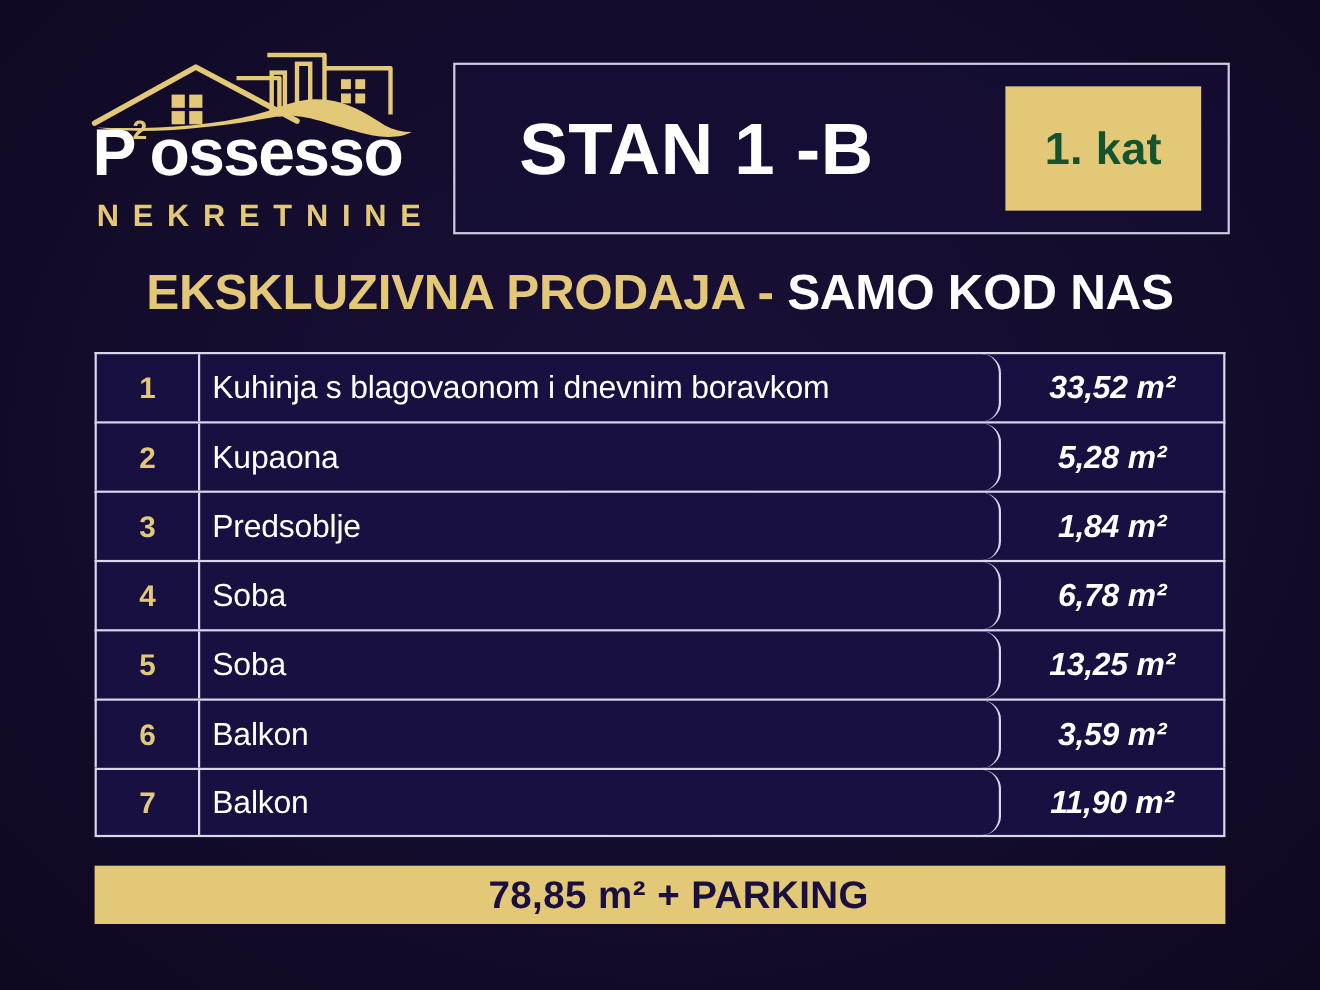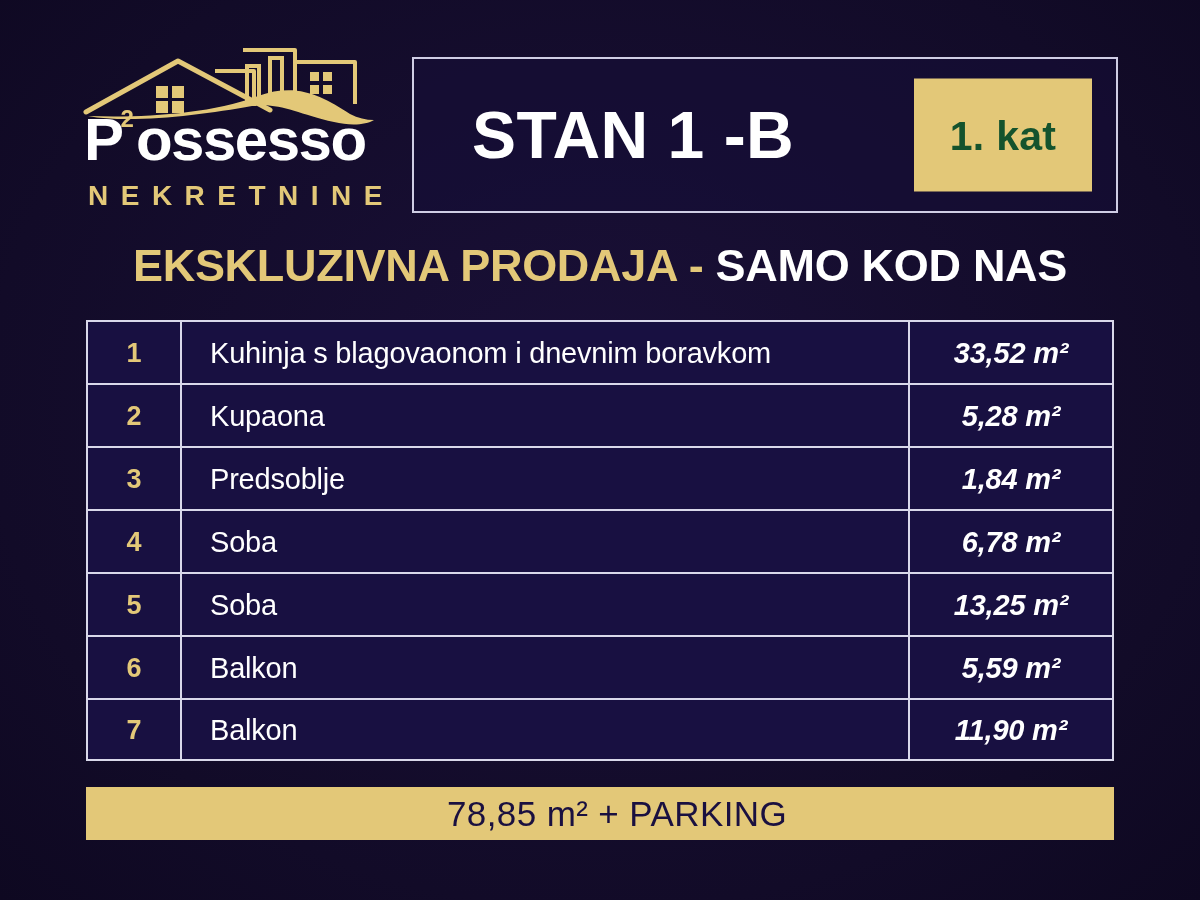--- a/index.html
+++ b/index.html
@@ -169,29 +169,30 @@
     font-size: 27px;
     font-weight: 700;
     color: #e3c878;
     line-height: 30px;
   }
 
   .cell-name {
     flex: 1 1 auto;
     display: flex;
     align-items: center;
-    padding-left: 28px;
+    padding-left: 11px;
     border-right: 2px solid #d9d8ea;
     font-size: 29px;
     font-weight: 500;
     color: #ffffff;
     letter-spacing: -0.2px;
     line-height: 34px;
     white-space: nowrap;
     overflow: hidden;
+    border-radius: 17px;
   }
 
   .cell-area {
     width: 202px;
     flex: 0 0 202px;
     display: flex;
     align-items: center;
     justify-content: center;
     font-size: 29px;
     font-weight: 700;
@@ -210,21 +211,21 @@
     width: 1028px;
     height: 53px;
     background: #e3c878;
     display: flex;
     align-items: center;
     justify-content: center;
   }
 
   .total-bar span {
     font-size: 35px;
-    font-weight: 400;
+    font-weight: 700;
     color: #1a1040;
     letter-spacing: 0.4px;
     line-height: 38px;
     white-space: nowrap;
     margin-left: 34px;
   }
 </style>
 </head>
 <body>
 
@@ -304,21 +305,21 @@
 
     <div class="row">
       <div class="cell-num">5</div>
       <div class="cell-name">Soba</div>
       <div class="cell-area">13,25 m²</div>
     </div>
 
     <div class="row">
       <div class="cell-num">6</div>
       <div class="cell-name">Balkon</div>
-      <div class="cell-area">5,59 m²</div>
+      <div class="cell-area">3,59 m²</div>
     </div>
 
     <div class="row">
       <div class="cell-num">7</div>
       <div class="cell-name">Balkon</div>
       <div class="cell-area">11,90 m²</div>
     </div>
 
   </div>
 

